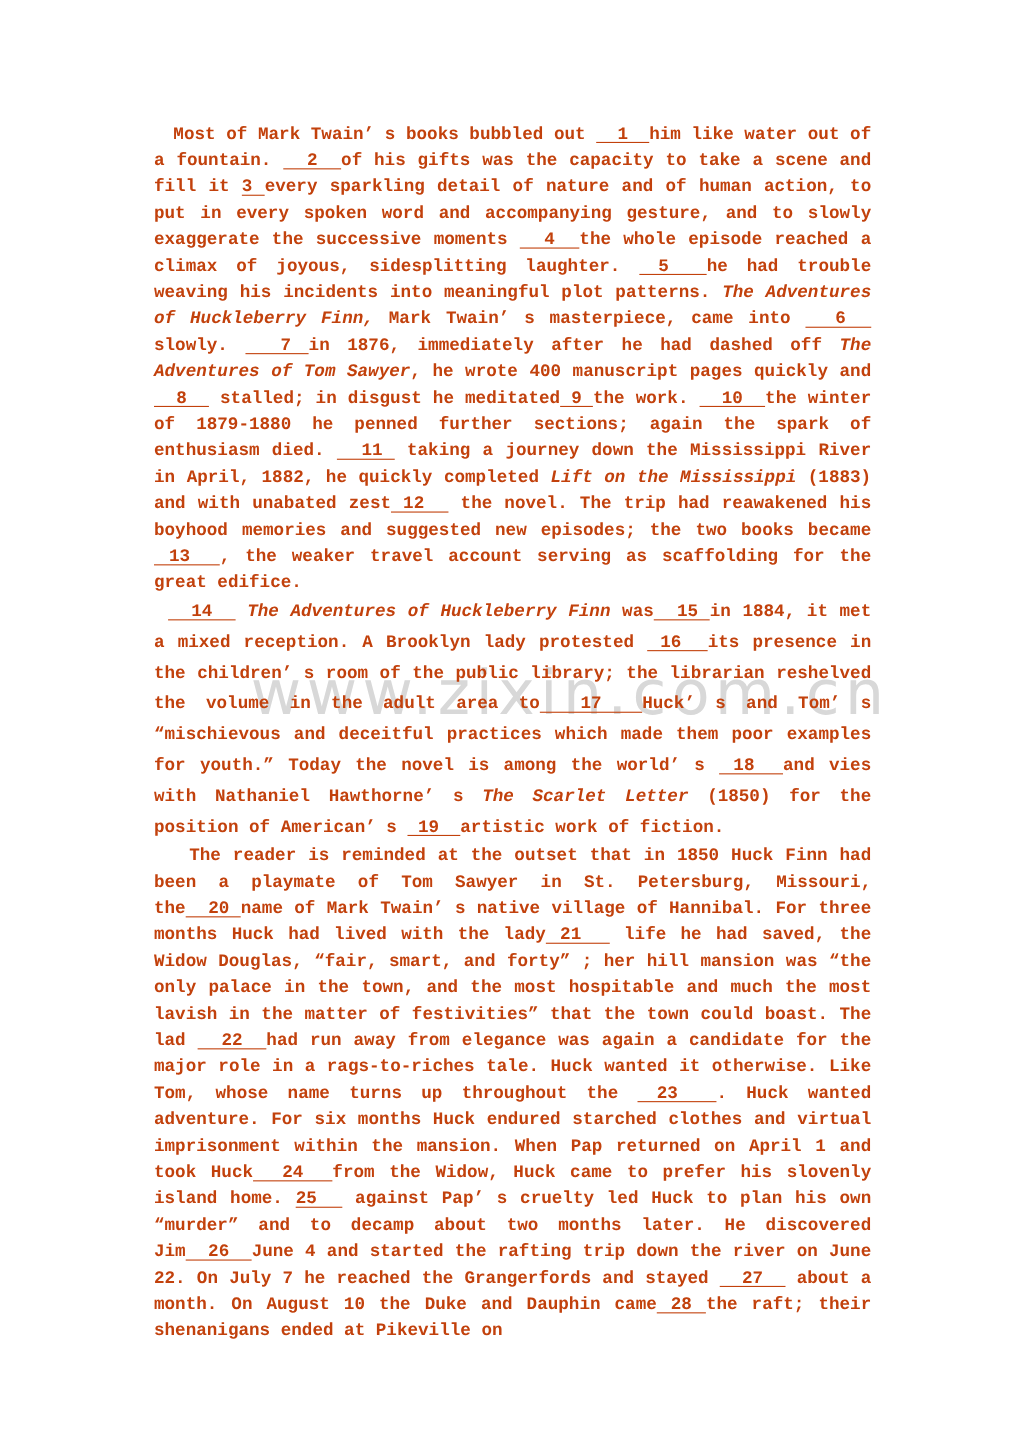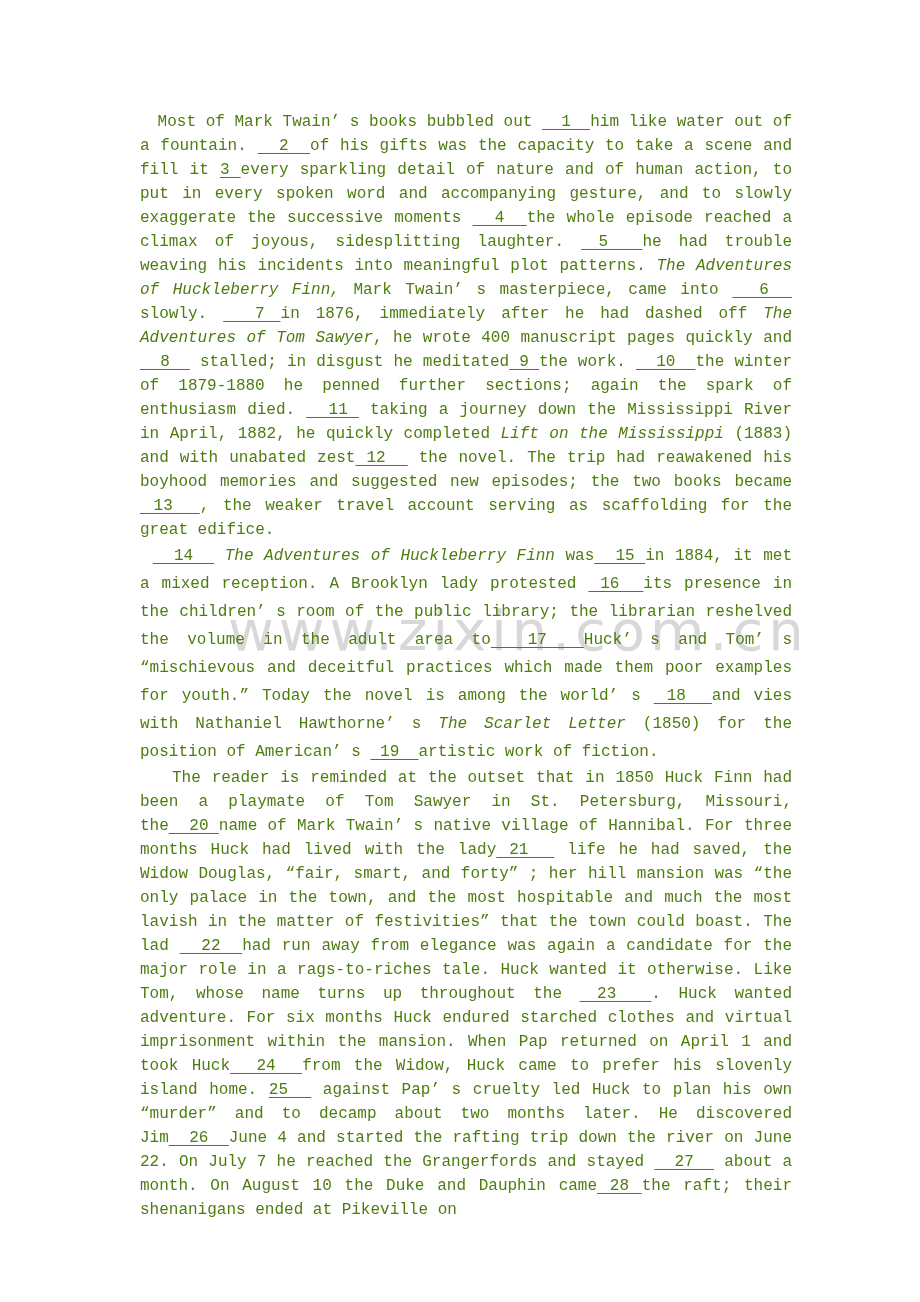--- a/index.html
+++ b/index.html
@@ -31,22 +31,23 @@
     user-select: none;
   }
   .content {
     position: absolute;
     left: 140px;
     top: 110px;
     width: 652px;
     z-index: 1;
     font-family: "Liberation Mono", "DejaVu Sans Mono", monospace;
     font-size: 16px;
-    color: #4d7c0f;
+    color: #c2410c;
     text-align: justify;
+    font-weight: bold;
   }
   .para {
     margin: 0;
     line-height: 24px;
   }
   .para + .para {
   }
   .para:nth-child(1) { text-indent: 1.1em; }
   .para:nth-child(2) { line-height: 28px; text-indent: 0.8em; }
   .para:nth-child(3) { text-indent: 2em; }

